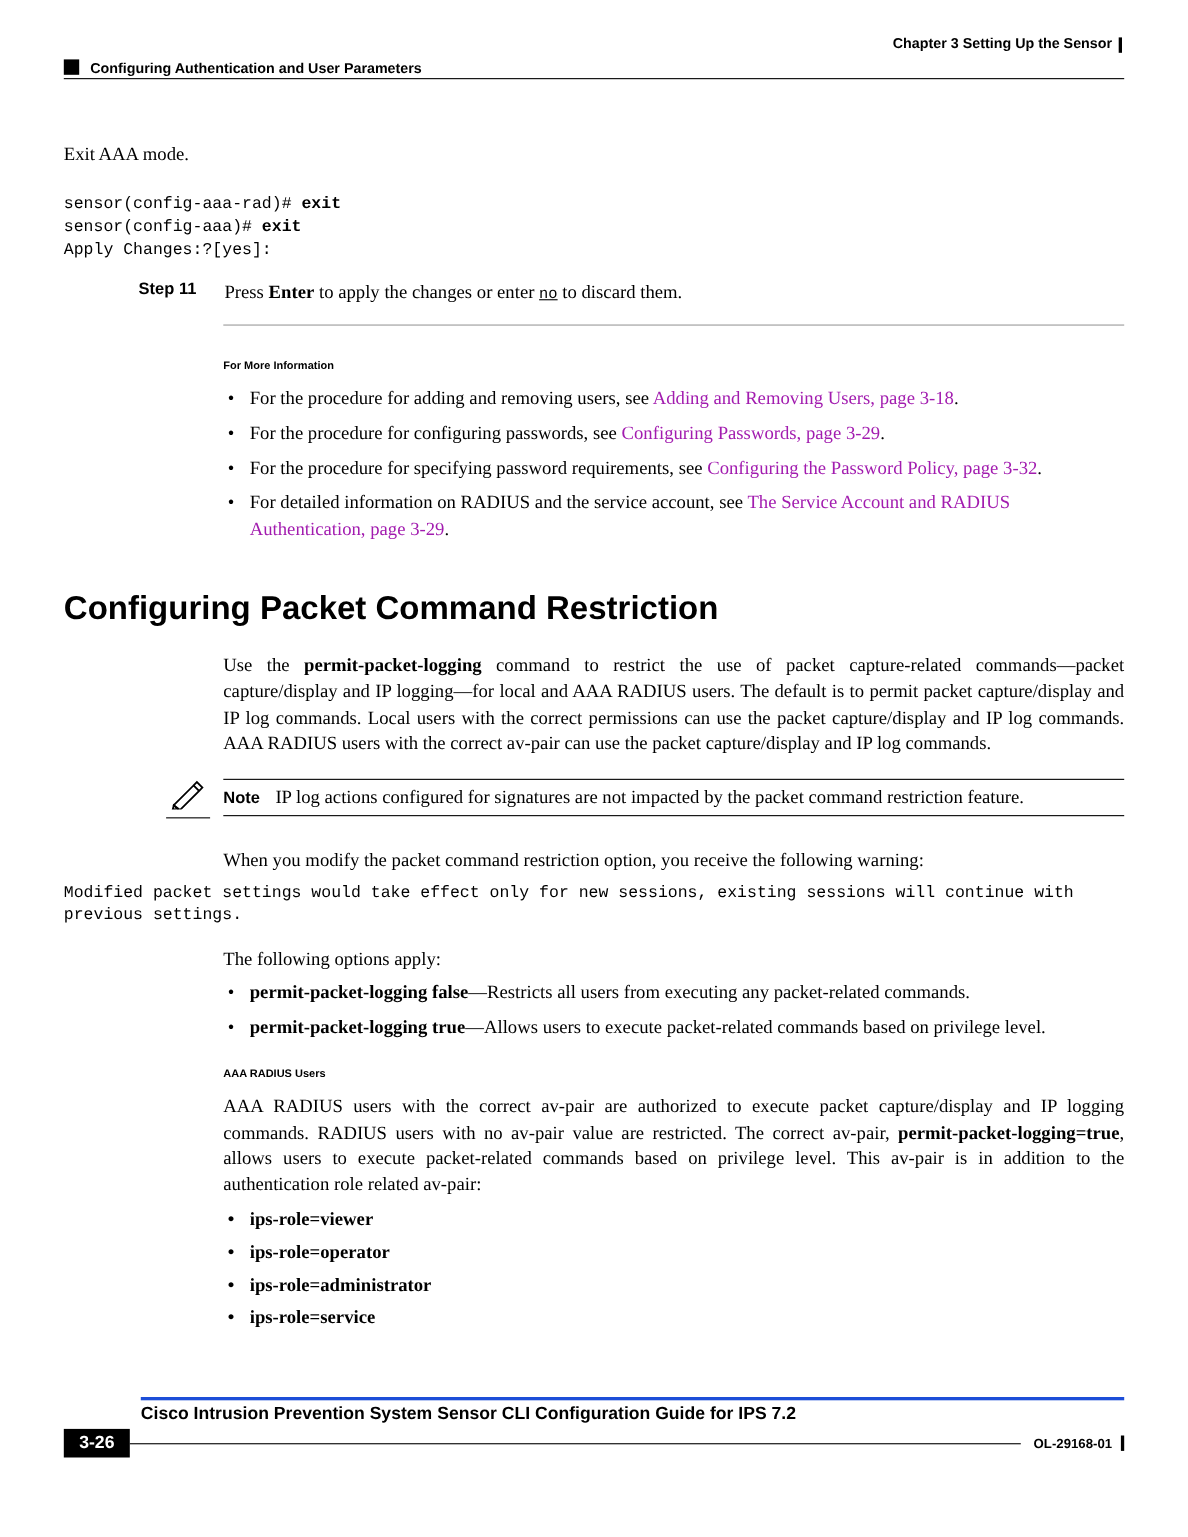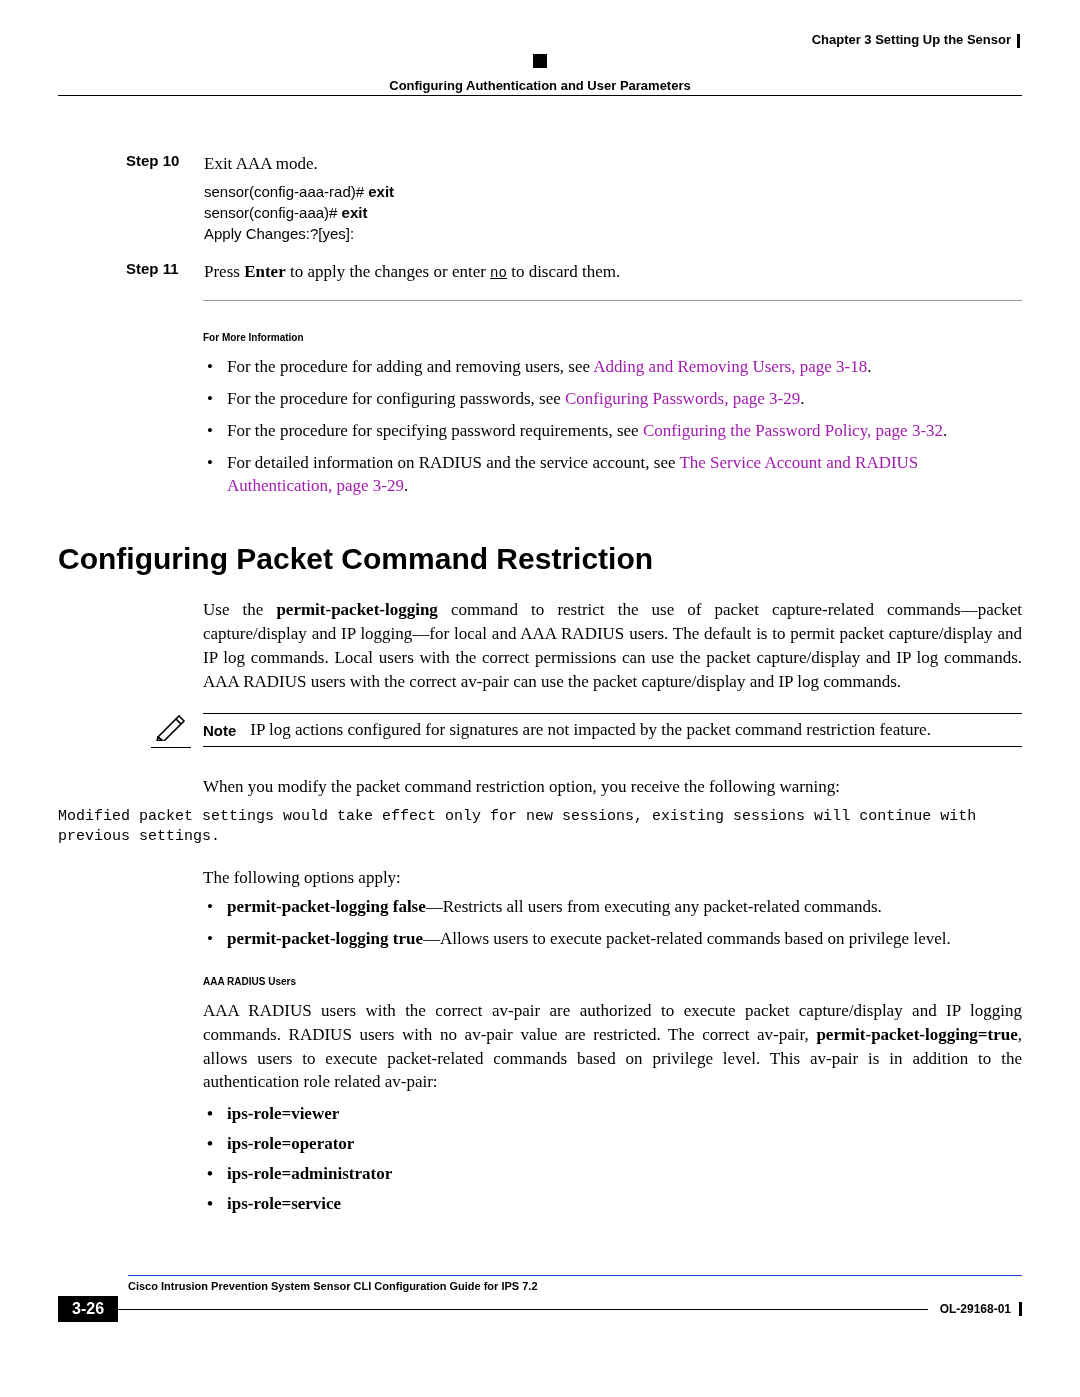--- a/index.html
+++ b/index.html
@@ -29,21 +29,20 @@
     height: 14px;
     background: #000;
     vertical-align: middle;
     margin-left: 6px;
   }
   .head-row2 {
     display: flex;
     align-items: center;
     margin-top: 6px;
     gap: 10px;
-    flex-direction: column;
   }
   .head-row2 .sq {
     width: 14px;
     height: 14px;
     background: #000;
   }
   .hr-top {
     border: none;
     border-top: 1px solid #000;
     margin: 2px 0 0 0;
@@ -65,23 +64,23 @@
     font-size: 15px;
     padding-left: 68px;
     box-sizing: content-box;
   }
   .step-body {
     flex: 1;
     font-size: 17px;
     line-height: 1.4;
   }
   .step-body .cli {
-    font-family: Liberation Sans, sans-serif;
+    font-family: Liberation Mono, monospace;
     font-size: 15px;
-    margin-top: 6px;
+    margin-top: 24px;
     white-space: pre;
   }
   .step-body .cli .bold {
     font-weight: bold;
   }
   .step-body .inline-mono {
     font-family: "Courier New", Courier, monospace;
     font-size: 14px;
     text-decoration: underline;
   }
@@ -206,26 +205,26 @@
     content: "•";
     position: absolute;
     left: 4px;
     top: 0;
   }
 
   .footer {
     margin-top: 60px;
   }
   .footer .ftop {
-    border-top: 1px solid #1d4ed8;
+    border-top: 3px solid #1d4ed8;
     margin-left: 70px;
     padding-top: 4px;
     font-family: Arial, Helvetica, sans-serif;
     font-weight: bold;
-    font-size: 11px;
+    font-size: 16px;
   }
   .footer .fbot {
     display: flex;
     align-items: center;
     margin-top: 4px;
     justify-content: center;
   }
   .page-num-box {
     background: #000;
     color: #fff;
@@ -266,21 +265,20 @@
     <div class="head-row2">
       <span class="sq"></span>
       <span>Configuring Authentication and User Parameters</span>
     </div>
     <hr class="hr-top">
   </div>
 
   <div class="content">
 
     <div class="step-block">
-      <div class="step-label">Step 10</div>
       <div class="step-body">
         <span>Exit AAA mode.</span>
         <div class="cli"><span>sensor(config-aaa-rad)# </span><span class="bold">exit</span>
 <span>sensor(config-aaa)# </span><span class="bold">exit</span>
 <span>Apply Changes:?[yes]:</span></div>
       </div>
     </div>
 
     <div class="step-block">
       <div class="step-label">Step 11</div>

